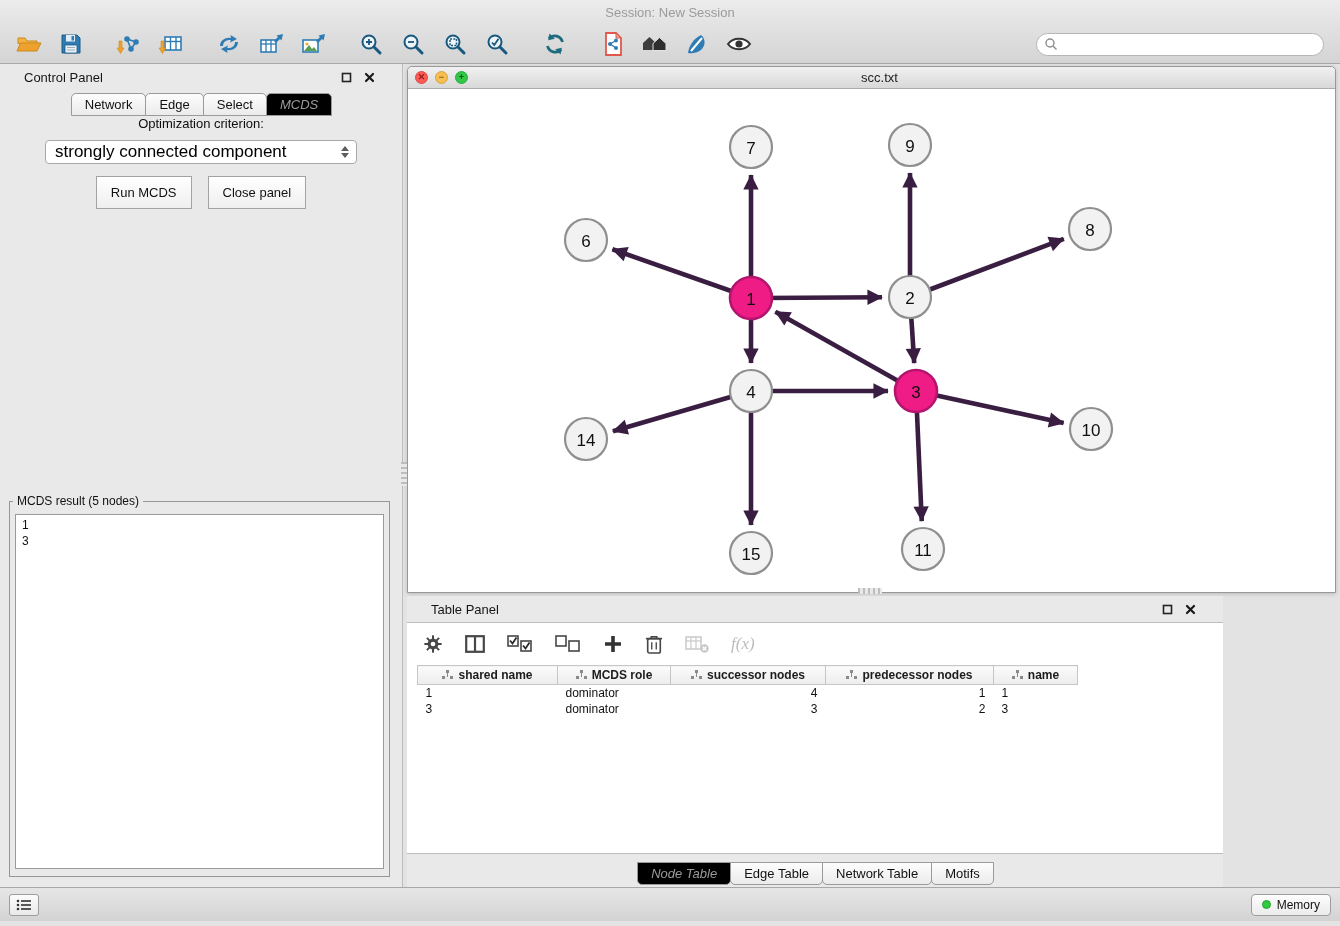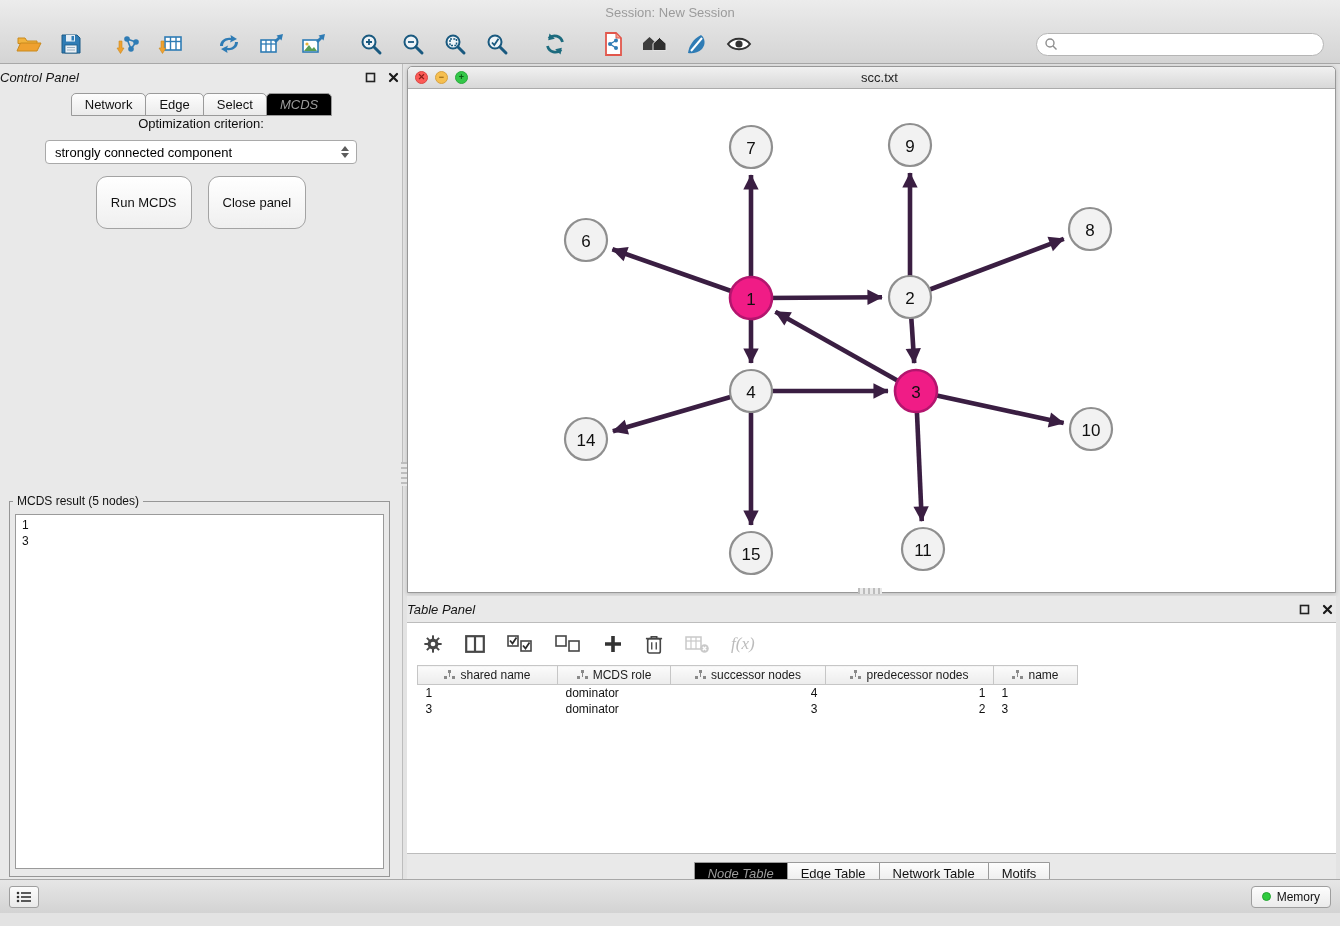--- a/index.html
+++ b/index.html
@@ -15,72 +15,72 @@
   
   .toolbar{position:absolute;left:0;top:25px;width:100%;height:39px;background:linear-gradient(#e2e2e2,#d4d4d4);border-bottom:1px solid #a8a8a8;display:flex;align-items:center;padding:0 12px;}
   .tb-group{display:flex;align-items:center;gap:8px;margin-right:24px;}
   .tb-btn{width:34px;height:30px;display:flex;align-items:center;justify-content:center;background:none;border:none;}
   .tb-spacer{flex:1;}
   .search-wrap{position:relative;width:288px;height:23px;margin-right:4px;}
   .search-wrap input{width:100%;height:100%;border:1px solid #b5b5b5;border-radius:12px;background:#fff;padding:0 8px 0 26px;font-size:12px;outline:none;}
   .search-glyph{position:absolute;left:8px;top:4px;}
 
   
-  .panel-header{height:26px;display:flex;align-items:center;padding:0 0;font-size:13px;color:#151515;font-style:italic;}
+  .panel-header{height:26px;display:flex;align-items:center;padding:0 24px;font-size:13px;color:#151515;}
   .panel-header .spacer{flex:1;}
   .win-btn{width:18px;height:18px;display:flex;align-items:center;justify-content:center;background:none;border:none;margin-left:5px;}
 
   .tab{font-size:13px;padding:3px 13px;border:1px solid #9a9a9a;border-radius:5px 5px 0 0;background:linear-gradient(#fdfdfd,#ebebeb);margin-right:-1px;color:#111;white-space:nowrap;}
   .tab.active{background:#000000;color:#9b9b9b;font-style:italic;}
   .tabs-bottom .tab{border-radius:0 0 5px 5px;}
 
   
   .control-panel{position:absolute;left:0;top:64px;width:403px;height:828px;background:#e9e9e9;border-right:1px solid #bdbdbd;}
   .cp-tabs{display:flex;justify-content:center;margin-top:3px;}
   .opt-label{text-align:center;font-size:13px;color:#0d0d0d;}
-  .dropdown{margin:9px auto 0;width:312px;height:24px;background:#fff;border:1px solid #a9a9a9;border-radius:4px;display:flex;align-items:center;padding:0 7px 0 9px;font-size:13px;}
+  .dropdown{margin:9px auto 0;width:312px;height:24px;background:#fff;border:1px solid #a9a9a9;border-radius:4px;display:flex;align-items:center;padding:0 7px 0 9px;font-size:17px;}
   .dropdown .dd-label{flex:1;overflow:hidden;white-space:nowrap;}
   .dd-arrows{display:flex;flex-direction:column;align-items:center;gap:2px;}
   .dd-arrows i{display:block;width:0;height:0;border-left:4px solid transparent;border-right:4px solid transparent;}
   .dd-arrows .up{border-bottom:5px solid #5c5c5c;}
   .dd-arrows .down{border-top:5px solid #5c5c5c;}
   .cp-buttons{display:flex;justify-content:center;gap:16px;margin-top:12px;}
-  .btn{font-size:13px;padding:18px 14px;border:1px solid #a3a3a3;border-radius:11px;background:linear-gradient(#ffffff,#efefef);color:#111;}
+  .btn{font-size:13px;padding:8px 14px;border:1px solid #a3a3a3;border-radius:0;background:linear-gradient(#ffffff,#efefef);color:#111;}
   fieldset.result-box{position:absolute;left:9px;right:12px;top:430px;bottom:15px;border:1px solid #969696;background:#e9e9e9;}
   fieldset.result-box legend{font-size:12px;padding:0 4px;margin-left:3px;color:#111;}
   .result-inner{position:absolute;left:5px;right:5px;top:6px;bottom:7px;background:#fff;border:1px solid #9a9a9a;font-size:12px;line-height:16px;padding:2px 6px;white-space:pre;overflow:hidden;color:#111;}
 
   
   .network-window{position:absolute;left:407px;top:66px;width:929px;height:527px;background:#fff;border:1px solid #989898;border-radius:5px 5px 0 0;box-shadow:0 1px 4px rgba(0,0,0,.18);}
   .nw-titlebar{height:22px;background:linear-gradient(#f1f1f1,#d8d8d8);border-bottom:1px solid #ababab;border-radius:5px 5px 0 0;display:flex;align-items:center;padding:0 7px;position:relative;}
   .nw-title{position:absolute;left:0;right:0;text-align:center;font-size:13px;color:#232323;padding-left:16px;}
   .traffic{display:flex;gap:7px;position:relative;z-index:2;}
   .light{width:13px;height:13px;border-radius:50%;display:flex;align-items:center;justify-content:center;font-size:9px;font-weight:700;line-height:1;padding:0;}
   .light.red{background:#fc5b57;border:1px solid #d94743;color:#8c1d19;}
   .light.yellow{background:#f6bf4f;border:1px solid #d6a243;color:#8a5d0d;}
   .light.green{background:#33c748;border:1px solid #2aa93c;color:#0c5c16;}
   .nw-canvas{width:927px;height:503px;background:#fff;}
   .nw-canvas text{font-family:"Liberation Sans",sans-serif;}
 
   
-  .table-panel{position:absolute;left:407px;top:596px;width:929px;height:292px;background:#e9e9e9;}
+  .table-panel{position:absolute;left:407px;top:596px;width:816px;height:292px;background:#e9e9e9;}
   .tp-body{position:absolute;left:0;right:0;top:26px;bottom:34px;background:#fff;border-top:1px solid #bcbcbc;border-bottom:1px solid #bcbcbc;overflow:hidden;}
   .tp-toolbar{height:42px;display:flex;align-items:center;padding:0 6px 0 16px;gap:22px;}
   .tp-btn{display:flex;align-items:center;justify-content:center;background:none;border:none;}
   .fx{font-family:"Liberation Serif",serif;font-style:italic;font-size:17px;color:#bcbcbc;}
   table.data{border-collapse:collapse;margin-left:10px;font-size:12px;table-layout:fixed;}
-  table.data th{font-weight:normal;background:linear-gradient(#fbfbfb,#ececec);border:1px solid #c6c6c6;padding:2px 5px;font-size:12px;text-align:center;color:#1c1c1c;white-space:nowrap;overflow:hidden;}
+  table.data th{font-weight:bold;background:linear-gradient(#fbfbfb,#ececec);border:1px solid #c6c6c6;padding:2px 5px;font-size:12px;text-align:center;color:#1c1c1c;white-space:nowrap;overflow:hidden;}
   table.data td{padding:1px 8px;height:16px;color:#111;white-space:nowrap;overflow:hidden;}
   .hdr-icon{width:11px;height:10px;position:relative;display:inline-block;margin-right:5px;vertical-align:-1px;}
   .hdr-icon::before{content:"";position:absolute;top:0;left:4px;width:3px;height:3px;background:#8a8a8a;box-shadow:-4px 6px 0 #8a8a8a,4px 6px 0 #8a8a8a;}
   .hdr-icon::after{content:"";position:absolute;top:3px;left:5px;width:1px;height:4px;background:#8a8a8a;}
   .tp-tabs{position:absolute;left:0;right:0;bottom:3px;display:flex;justify-content:center;}
 
   
-  .status-bar{position:absolute;left:0;bottom:13px;width:100%;height:34px;background:linear-gradient(#e6e6e6,#d3d3d3);border-top:1px solid #a8a8a8;display:flex;align-items:center;padding:0 9px;}
+  .status-bar{position:absolute;left:0;bottom:5px;width:100%;height:34px;background:linear-gradient(#e6e6e6,#d3d3d3);border-top:1px solid #a8a8a8;display:flex;align-items:center;padding:0 9px;}
   .menu-btn{width:30px;height:22px;border:1px solid #9e9e9e;border-radius:3px;background:linear-gradient(#fcfcfc,#e9e9e9);display:flex;align-items:center;justify-content:center;}
   .memory-btn{margin-left:auto;height:22px;border:1px solid #9e9e9e;border-radius:4px;background:linear-gradient(#fdfdfd,#ebebeb);display:flex;align-items:center;gap:6px;padding:0 10px;font-size:12px;color:#111;}
   .mem-dot{width:9px;height:9px;border-radius:50%;background:#2fcb3e;border:1px solid #23a331;}
 
   
   .grip-v{position:absolute;left:401px;top:462px;width:6px;height:24px;background:repeating-linear-gradient(#bdbdbd 0 2px,#e9e9e9 2px 5px);}
   .grip-h{position:absolute;left:858px;top:588px;width:24px;height:6px;background:repeating-linear-gradient(90deg,#bdbdbd 0 2px,#e9e9e9 2px 5px);}
 </style>
 </head>
 <body>

